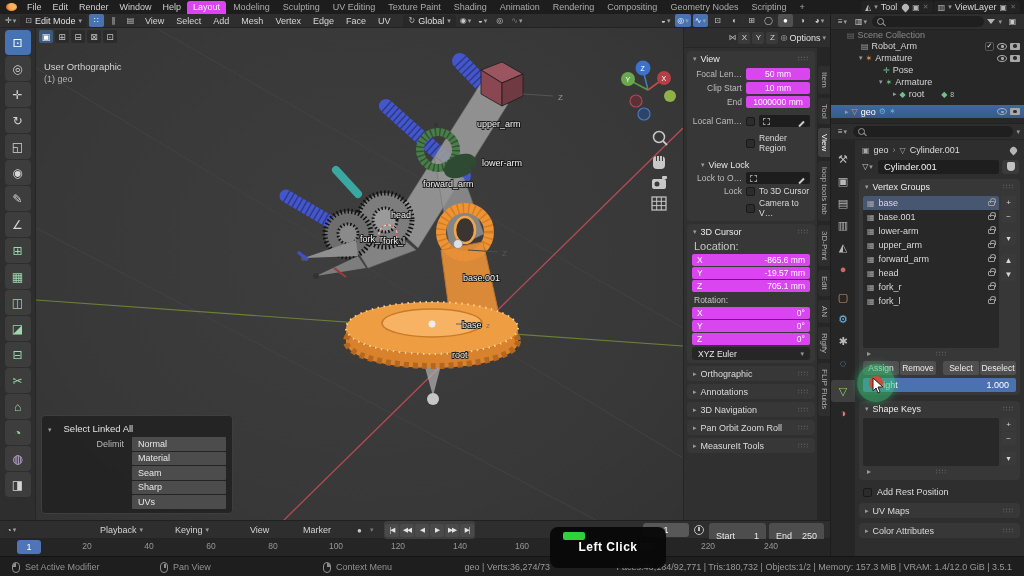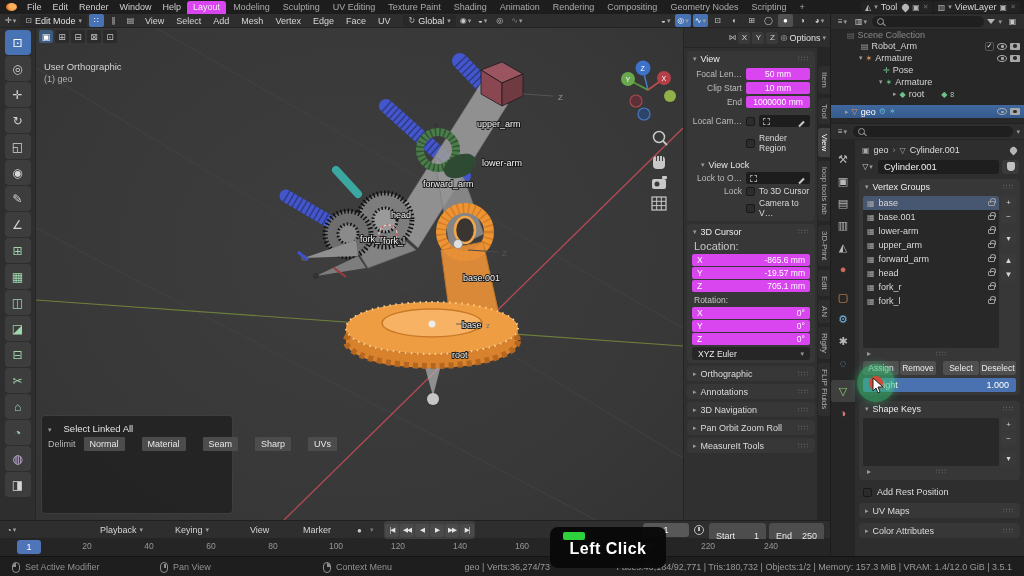--- a/index.html
+++ b/index.html
@@ -38,21 +38,21 @@
 .sm{width:14px;height:13px;background:#2b2b2b;border-radius:2px;display:flex;align-items:center;justify-content:center;font-size:9px;color:#c2c2c2}
 .sm.on{background:#3c597e;color:#fff}
 .vinfo1{position:absolute;left:8px;top:33px;font-size:9.5px;color:#d2d2d2}
 .vinfo2{position:absolute;left:8px;top:46px;font-size:9px;color:#b2b2b2}
 
 
 #linked{position:absolute;left:5px;top:387px;width:192px;height:99px;background:rgba(35,35,35,.95);border:1px solid #3e3e3e;border-radius:4px;padding:4px 6px}
 .lk-h{font-size:9.5px;color:#e2e2e2;display:flex;gap:12px;align-items:flex-end;height:14px}
 .lk-row{display:flex;margin-top:3px}
 .lk-lbl{width:84px;text-align:right;padding-right:8px;font-size:9px;color:#b8b8b8;padding-top:2px}
-.lk-opts{flex:1;display:flex;flex-direction:row;gap:17px}
+.lk-opts{flex:1;display:flex;flex-direction:column;gap:1px}
 .lk-opt{height:13.5px;background:#4c4c4c;border-radius:1px;font-size:9px;color:#e8e8e8;display:flex;align-items:center;padding:0 6px}
 
 
 #npanel{left:683px;top:28px;width:147px;height:492px;background:#303030;border-left:1px solid #242424}
 #nopts{position:absolute;left:0;top:0;width:147px;height:20px;background:#2e2e2e;display:flex;align-items:center;justify-content:flex-end;gap:2px;padding:0 5px;border-bottom:1px solid #262626}
 .sb{width:12px;height:12px;background:#3a3a3a;border-radius:2px;font-size:8px;color:#d5d5d5;display:flex;align-items:center;justify-content:center}
 #ncontent{position:absolute;left:0;top:20px;width:134px;bottom:0;overflow:hidden}
 .pnl{background:#373737;border-radius:4px;margin:3px;padding-bottom:3px}
 .pnl-h{display:flex;align-items:center;gap:4px;height:15px;padding:0 6px;font-size:9px;color:#ececec}
 .dots{margin-left:auto;color:#808080;font-size:7px;letter-spacing:1px}
@@ -133,21 +133,21 @@
 .ms{width:8px;height:11px;border:1px solid #8f8f8f;border-radius:4px;position:relative;flex:none}
 .ms i{position:absolute;background:#8f8f8f}
 .ms.l i{left:0;top:0;width:3px;height:4px;border-radius:3px 0 0 0}
 .ms.m i{left:2.5px;top:1px;width:2px;height:4px}
 .ms.r i{right:0;top:0;width:3px;height:4px;border-radius:0 3px 0 0}
 .stats{position:absolute;top:0;height:20px;display:flex;align-items:center;font-size:9px;color:#9a9a9a;white-space:nowrap}
 
 
 #lc{position:absolute;left:550px;top:527px;width:116px;height:41px;background:rgba(8,8,8,.96);border-radius:8px;z-index:60}
 .lc-led{position:absolute;left:13px;top:5px;width:22px;height:8px;background:#2ed03c;border-radius:2px}
-.lc-txt{position:absolute;left:0;right:0;top:13px;text-align:center;font-size:16px;font-weight:bold;color:#fff;letter-spacing:.5px}
+.lc-txt{position:absolute;left:0;right:0;top:13px;text-align:center;font-size:12px;font-weight:bold;color:#fff;letter-spacing:.5px}
 #ci{position:absolute;left:857px;top:364px;width:40px;height:40px;z-index:55}
 .ci-g{position:absolute;left:0;top:0;width:38px;height:38px;border-radius:50%;background:rgba(52,190,115,.55);box-shadow:0 0 8px rgba(52,190,115,.5)}
 .ci-r{position:absolute;left:12px;top:12px;width:14px;height:14px;border-radius:50%;background:#d04a38}
 .mag{width:7px;height:7px;border:1.3px solid #9a9a9a;border-radius:50%;position:relative;flex:none}
 .mag::after{content:"";position:absolute;width:4px;height:1.3px;background:#9a9a9a;transform:rotate(45deg);right:-3px;bottom:-1px}
 .pin{width:7px;height:7px;background:#b5b5b5;border-radius:50% 50% 50% 0;transform:rotate(-45deg);margin-left:auto}
 .fun{width:0;height:0;border-left:4px solid transparent;border-right:4px solid transparent;border-top:5px solid #b5b5b5}
 svg text{font-family:"Liberation Sans","DejaVu Sans",sans-serif}
 </style>
 </head>

